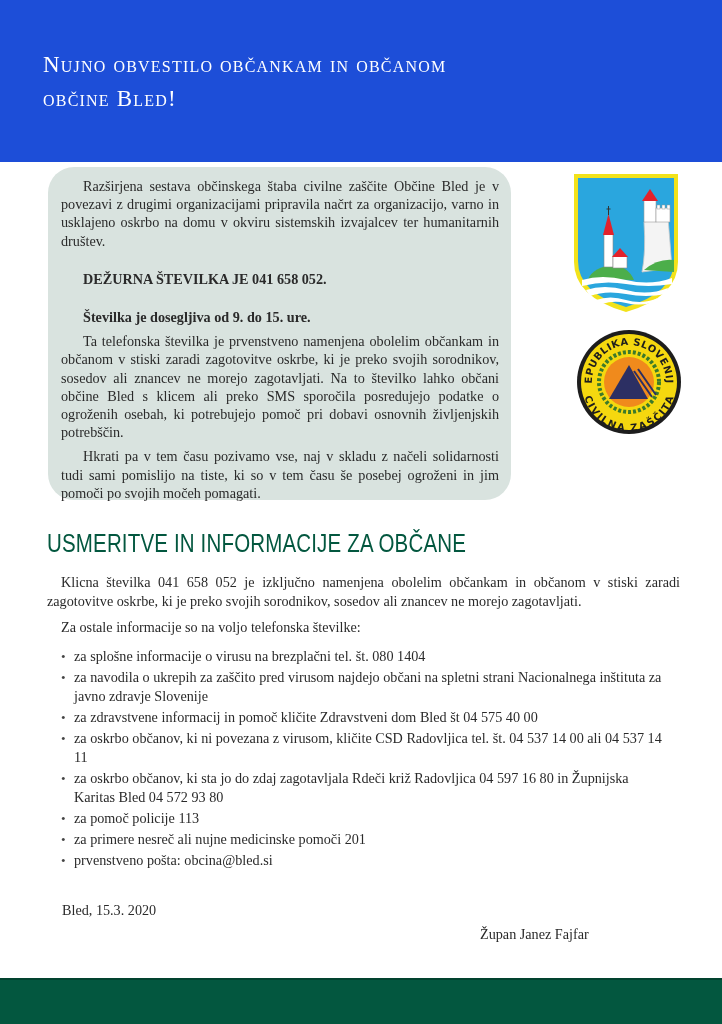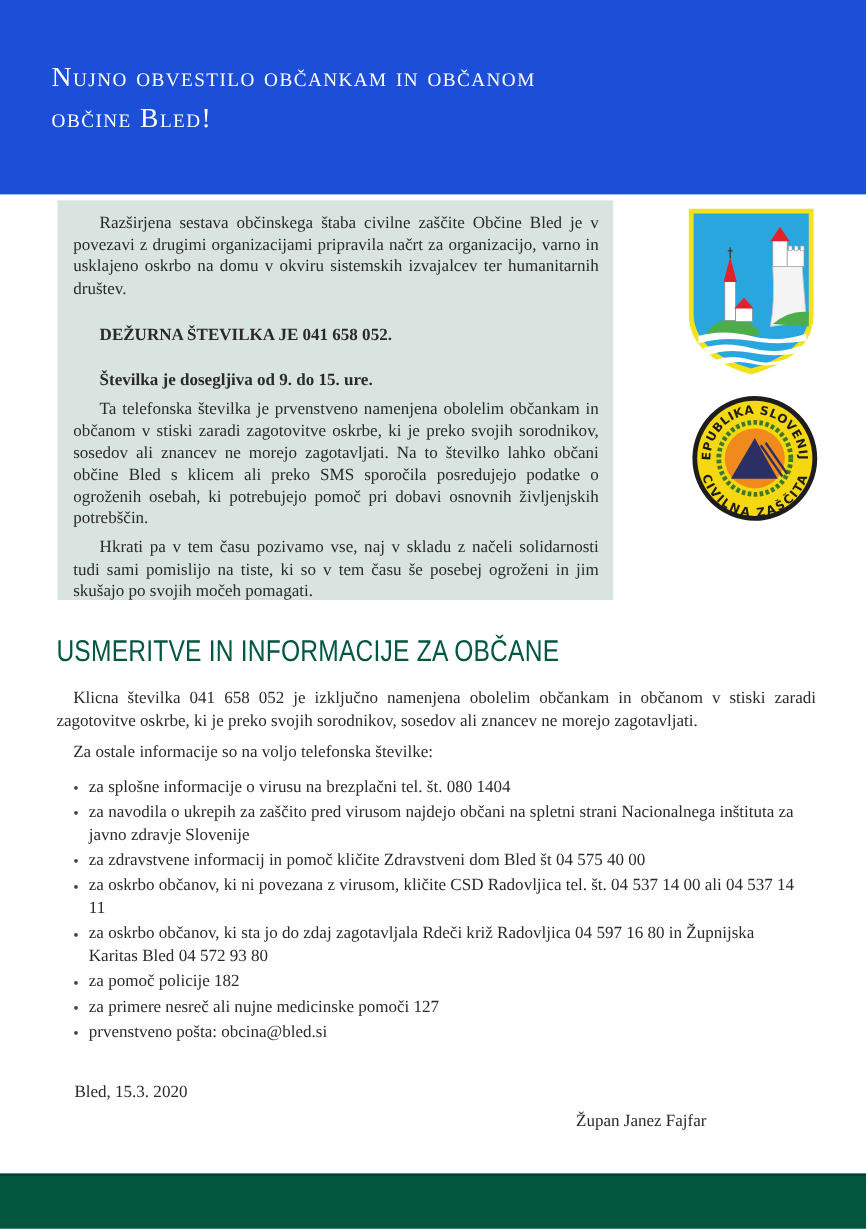--- a/index.html
+++ b/index.html
@@ -15,21 +15,21 @@
   }
   .header-title {
     position: absolute; left: 43px; top: 48px; width: 620px;
     color: #ffffff; font-family: "Liberation Serif", serif;
     font-size: 23px; line-height: 34px; font-variant: small-caps;
     letter-spacing: 1.2px; font-weight: normal;
   }
   .gray-box {
     position: absolute; left: 48px; top: 167px; width: 463px; height: 333px;
     background: #d9e3df; box-sizing: border-box; padding: 10px 12px 0 13px;
-    font-size: 14.2px; line-height: 18.2px; color: #2a2a2a;
+    font-size: 14.2px; line-height: 18.2px; color: #2a2a2a; border-radius: 26px;
   }
   .gray-box p { margin: 0 0 6px 0; text-indent: 22px; text-align: justify; }
   .gray-box .bold { font-weight: bold; text-indent: 0; padding-left: 22px; margin-bottom: 0; font-size: 14.2px; margin-top: 20px; }
   .gray-box .bold.last { margin-bottom: 6px; }
   .crest {
     position: absolute; left: 572px; top: 172px; width: 108px; height: 142px;
   }
   .badge {
     position: absolute; left: 574px; top: 327px; width: 110px; height: 110px;
   }
@@ -64,21 +64,21 @@
     <div>Nujno obvestilo občankam in občanom</div>
     <div>občine Bled!</div>
   </div>
 </div>
 
 <div class="gray-box">
   <p>Razširjena sestava občinskega štaba civilne zaščite Občine Bled je v povezavi z drugimi organizacijami pripravila načrt za organizacijo, varno in usklajeno oskrbo na domu v okviru sistemskih izvajalcev ter humanitarnih društev.</p>
   <p class="bold">DEŽURNA ŠTEVILKA JE 041 658 052.</p>
   <p class="bold last">Številka je dosegljiva od 9. do 15. ure.</p>
   <p>Ta telefonska številka je prvenstveno namenjena obolelim občankam in občanom v stiski zaradi zagotovitve oskrbe, ki je preko svojih sorodnikov, sosedov ali znancev ne morejo zagotavljati. Na to številko lahko občani občine Bled s klicem ali preko SMS sporočila posredujejo podatke o ogroženih osebah, ki potrebujejo pomoč pri dobavi osnovnih življenjskih potrebščin.</p>
-  <p>Hkrati pa v tem času pozivamo vse, naj v skladu z načeli solidarnosti tudi sami pomislijo na tiste, ki so v tem času še posebej ogroženi in jim skušajo po svojih močeh pomagati.</p>
+  <p>Hkrati pa v tem času pozivamo vse, naj v skladu z načeli solidarnosti tudi sami pomislijo na tiste, ki so v tem času še posebej ogroženi in jim pomoči po svojih močeh pomagati.</p>
 </div>
 
 <div class="crest">
   <svg width="108" height="142" viewBox="0 0 108 142">
     <path d="M2,2 L106,2 L106,90 Q106,125 54,140 Q2,125 2,90 Z" fill="#f2e21a"></path>
     <path d="M6,6 L102,6 L102,89 Q102,121 54,135 Q6,121 6,89 Z" fill="#2aa6de"></path>
 
     <path d="M72,50 L96,45 L100,96 L70,100 Q74,80 72,50 Z" fill="#f4f4f4" stroke="#c9c9c9" stroke-width="0.8"></path>
 
     <rect x="72" y="28" width="12" height="22" fill="#ffffff" stroke="#999" stroke-width="0.6"></rect>
@@ -130,22 +130,22 @@
 
 <div class="body-text">
   <p>Klicna številka 041 658 052 je izključno namenjena obolelim občankam in občanom v stiski zaradi zagotovitve oskrbe, ki je preko svojih sorodnikov, sosedov ali znancev ne morejo zagotavljati.</p>
   <p style="margin-bottom:2px">Za ostale informacije so na voljo telefonska številke:</p>
   <ul>
     <li>za splošne informacije o virusu na brezplačni tel. št. 080 1404</li>
     <li>za navodila o ukrepih za zaščito pred virusom najdejo občani na spletni strani Nacionalnega inštituta za javno zdravje Slovenije</li>
     <li>za zdravstvene informacij in pomoč kličite Zdravstveni dom Bled št 04 575 40 00</li>
     <li>za oskrbo občanov, ki ni povezana z virusom, kličite CSD Radovljica tel. št. 04 537 14 00 ali 04 537 14 11</li>
     <li>za oskrbo občanov, ki sta jo do zdaj zagotavljala Rdeči križ Radovljica 04 597 16 80 in Župnijska Karitas Bled 04 572 93 80</li>
-    <li>za pomoč policije 182</li>
-    <li>za primere nesreč ali nujne medicinske pomoči 127</li>
+    <li>za pomoč policije 113</li>
+    <li>za primere nesreč ali nujne medicinske pomoči 201</li>
     <li>prvenstveno pošta: obcina@bled.si</li>
   </ul>
 </div>
 
 <div class="date">Bled, 15.3. 2020</div>
 <div class="signature">Župan Janez Fajfar</div>
 
 <div class="footer"></div>
 
 </body></html>

